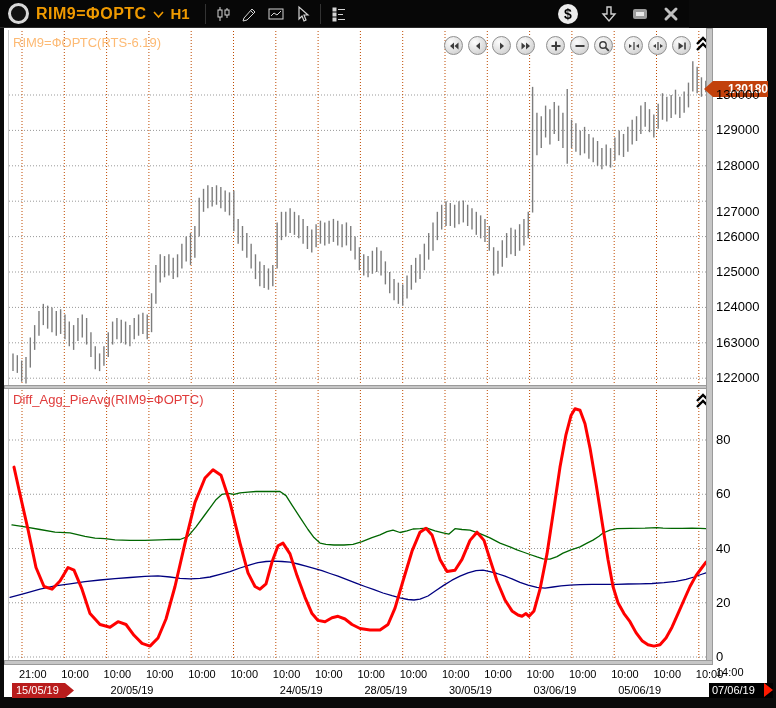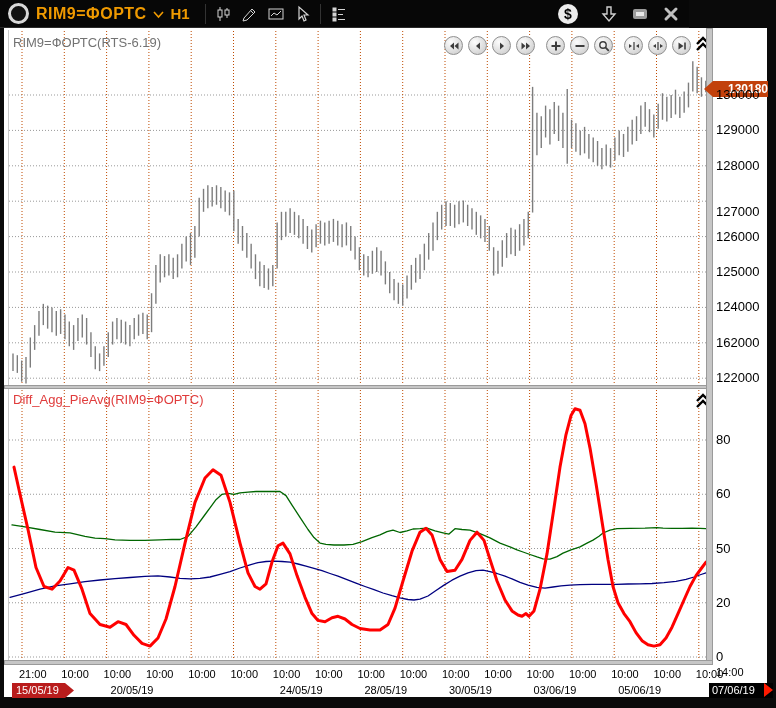--- a/index.html
+++ b/index.html
@@ -23,21 +23,21 @@
   .strip{position:absolute;background:#c6c6c6;border:1px solid #9a9a9a;box-sizing:border-box;}
   #panelDivider{left:4px;top:385px;width:709px;height:4px;}
   #rightStrip{left:706px;top:28px;width:7px;height:637px;}
   #bottomStrip{left:4px;top:660px;width:709px;height:5px;}
   
   .lbl{position:absolute;color:#000;white-space:nowrap;}
   .priceTick{font-size:13px;}
   .indTick{font-size:13px;}
   .timeTick{font-size:11px;}
   .dateTick{font-size:11px;}
-  #priceTitle{position:absolute;left:13px;top:35px;font-size:13px;color:#737373;}
+  #priceTitle{position:absolute;left:13px;top:35px;font-size:13px;color:#fdba74;}
   #indTitle{position:absolute;left:13px;top:392px;font-size:13px;color:#e03c3c;}
   
   #priceBadge{position:absolute;left:704px;top:81px;width:64px;height:16px;background:#c2410c;color:#fff;
               font-size:12px;font-weight:bold;text-align:right;line-height:16px;
               clip-path:polygon(0 50%,9px 0,100% 0,100% 100%,9px 100%);}
   #startBadge{position:absolute;left:12px;top:683px;width:62px;height:15px;background:#b91c1c;color:#fff;
               font-size:11px;line-height:15px;padding-left:4px;box-sizing:border-box;
               clip-path:polygon(0 0,calc(100% - 9px) 0,100% 50%,calc(100% - 9px) 100%,0 100%);}
   #endBadge{position:absolute;left:709px;top:683px;width:64px;height:15px;background:#000;color:#fff;
             font-size:11px;line-height:15px;padding-left:3px;box-sizing:border-box;}
@@ -431,25 +431,25 @@
 <div id="endArrow"></div>
 
 <div id="labels">
     <div class="lbl priceTick" style="left: 716px; top: 87px;">130000</div>
     <div class="lbl priceTick" style="left: 716px; top: 122.4px;">129000</div>
     <div class="lbl priceTick" style="left: 716px; top: 157.8px;">128000</div>
     <div class="lbl priceTick" style="left: 716px; top: 204px;">127000</div>
     <div class="lbl priceTick" style="left: 716px; top: 228.6px;">126000</div>
     <div class="lbl priceTick" style="left: 716px; top: 264px;">125000</div>
     <div class="lbl priceTick" style="left: 716px; top: 299.4px;">124000</div>
-    <div class="lbl priceTick" style="left: 716px; top: 334.8px;">162000</div>
+    <div class="lbl priceTick" style="left: 716px; top: 334.8px;">163000</div>
     <div class="lbl priceTick" style="left: 716px; top: 370.2px;">122000</div>
     <div class="lbl indTick" style="left: 716px; top: 432px;">80</div>
     <div class="lbl indTick" style="left: 716px; top: 486.25px;">60</div>
-    <div class="lbl indTick" style="left: 716px; top: 540.5px;">50</div>
+    <div class="lbl indTick" style="left: 716px; top: 540.5px;">40</div>
     <div class="lbl indTick" style="left: 716px; top: 594.75px;">20</div>
     <div class="lbl indTick" style="left: 716px; top: 649px;">0</div>
     <div class="lbl timeTick" style="left: 19px; top: 668px;">21:00</div>
     <div class="lbl timeTick" style="left: 61.3px; top: 668px;">10:00</div>
     <div class="lbl timeTick" style="left: 103.6px; top: 668px;">10:00</div>
     <div class="lbl timeTick" style="left: 145.9px; top: 668px;">10:00</div>
     <div class="lbl timeTick" style="left: 188.2px; top: 668px;">10:00</div>
     <div class="lbl timeTick" style="left: 230.5px; top: 668px;">10:00</div>
     <div class="lbl timeTick" style="left: 272.8px; top: 668px;">10:00</div>
     <div class="lbl timeTick" style="left: 315.1px; top: 668px;">10:00</div>

